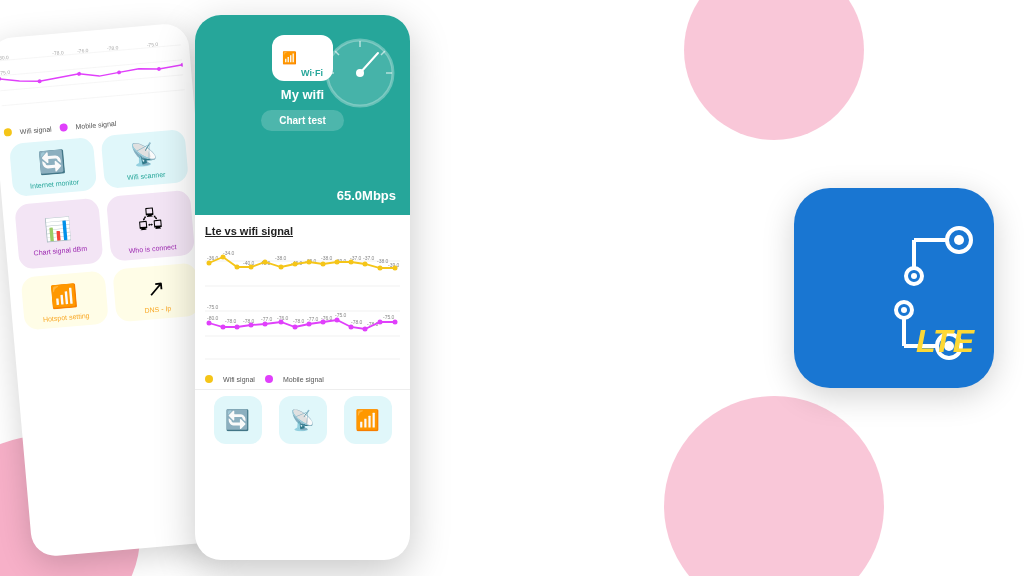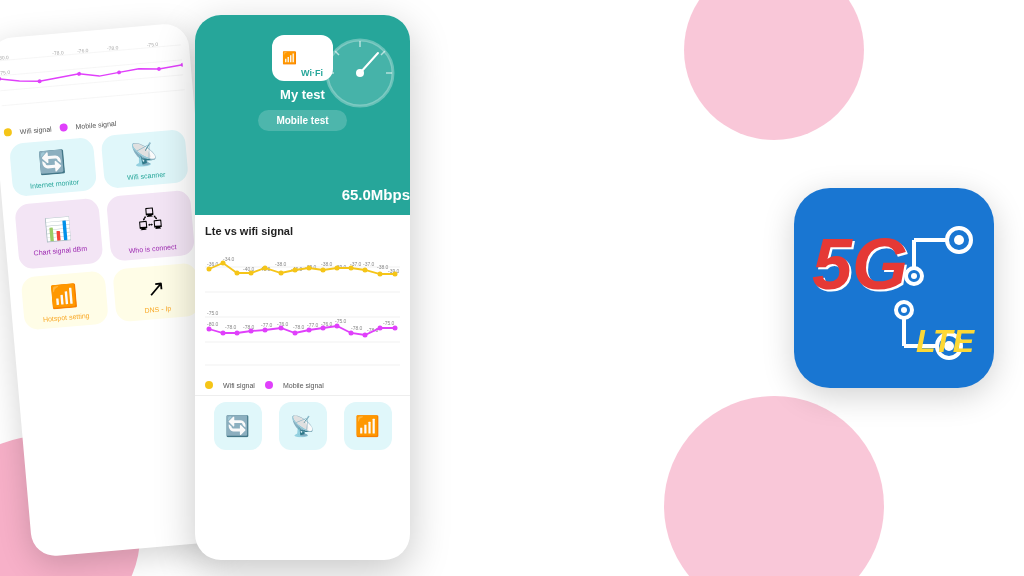--- a/index.html
+++ b/index.html
@@ -206,36 +206,37 @@
       position: absolute;
       right: 12px;
       top: 20px;
       width: 75px;
       height: 75px;
     }
 
     .speed-value {
       position: absolute;
       bottom: 12px;
-      right: 0;
-      font-size: 15px;
+      right: 14px;
+      font-size: 13px;
       font-weight: 700;
       color: #fff;
     }
 
     
     .phone-center-content {
       padding: 10px 10px 6px;
     }
 
     .section-title {
       font-size: 11px;
       font-weight: 700;
       color: #222;
-      margin-bottom: 10px;
+      margin-bottom: 4px;
+      text-decoration: underline;
     }
 
     .lte-chart-area {
       width: 100%;
       height: 130px;
       position: relative;
     }
 
     .chart-legend-row {
       display: flex;
@@ -399,22 +400,22 @@
   </div>
 </div>
 
 <div class="phone-center">
 
   <div class="phone-center-top">
     <div class="wifi-badge">
       <span class="wifi-badge-icon">📶</span>
       <span class="wifi-badge-text">Wi·Fi</span>
     </div>
-    <div class="wifi-name">My test</div>
-    <button class="speed-test-btn">Mobile test</button>
+    <div class="wifi-name">My wifi</div>
+    <button class="speed-test-btn">Chart test</button>
 
     <div class="speedometer">
       <svg width="75" height="75" viewBox="0 0 75 75">
 
         <circle cx="37" cy="38" r="33" fill="none" stroke="rgba(255,255,255,0.3)" stroke-width="3"></circle>
         <circle cx="37" cy="38" r="33" fill="rgba(255,255,255,0.15)"></circle>
 
         <g stroke="white" stroke-width="1.5" opacity="0.6">
           <line x1="37" y1="6" x2="37" y2="12"></line>
           <line x1="62" y1="16" x2="58" y2="20"></line>
@@ -544,16 +545,15 @@
       <circle cx="110" cy="78" r="3" fill="white"></circle>
 
       <circle cx="145" cy="148" r="12" fill="none" stroke="white" stroke-width="4"></circle>
       <circle cx="145" cy="148" r="5" fill="white"></circle>
       <line x1="133" y1="148" x2="100" y2="148" stroke="white" stroke-width="4"></line>
       <line x1="100" y1="148" x2="100" y2="120" stroke="white" stroke-width="4"></line>
       <circle cx="100" cy="112" r="8" fill="none" stroke="white" stroke-width="4"></circle>
       <circle cx="100" cy="112" r="3" fill="white"></circle>
     </svg>
 
-    <span class="logo-5g-text">5G</span>
     <span class="logo-lte-text">LTE</span>
   </div>
 </div>
 
 </body></html>

